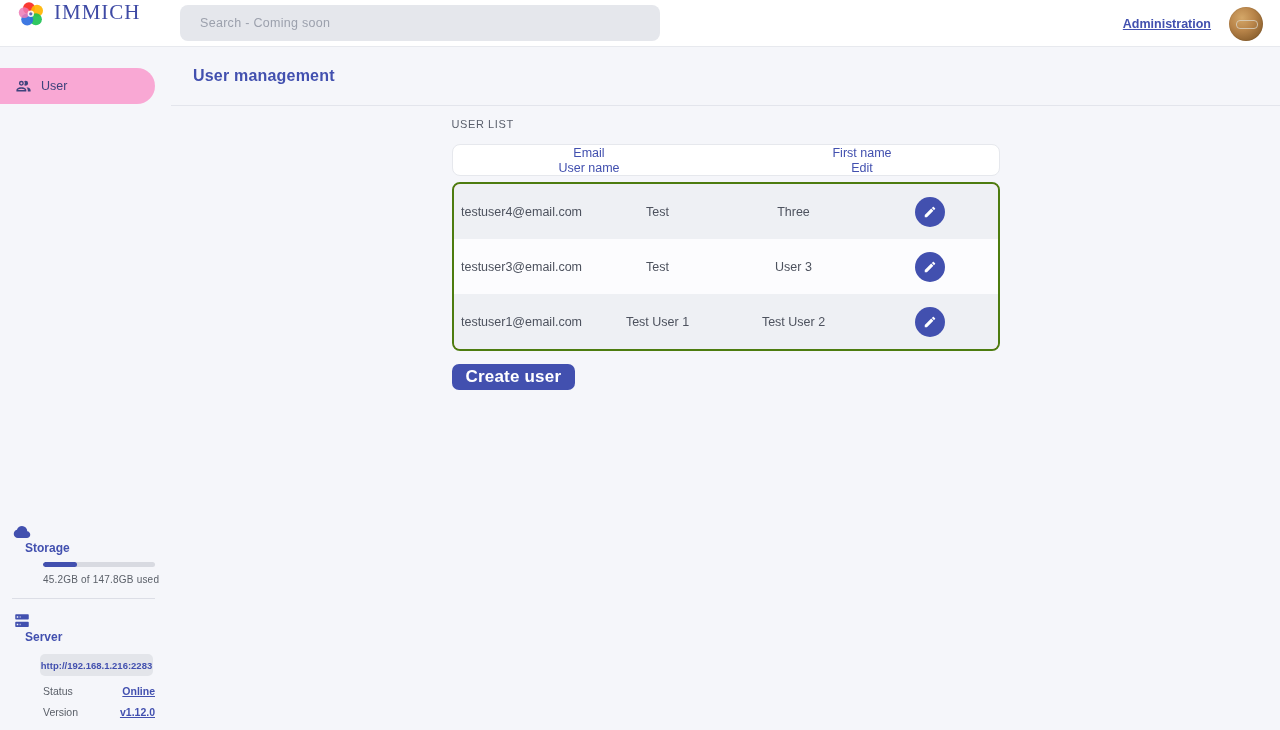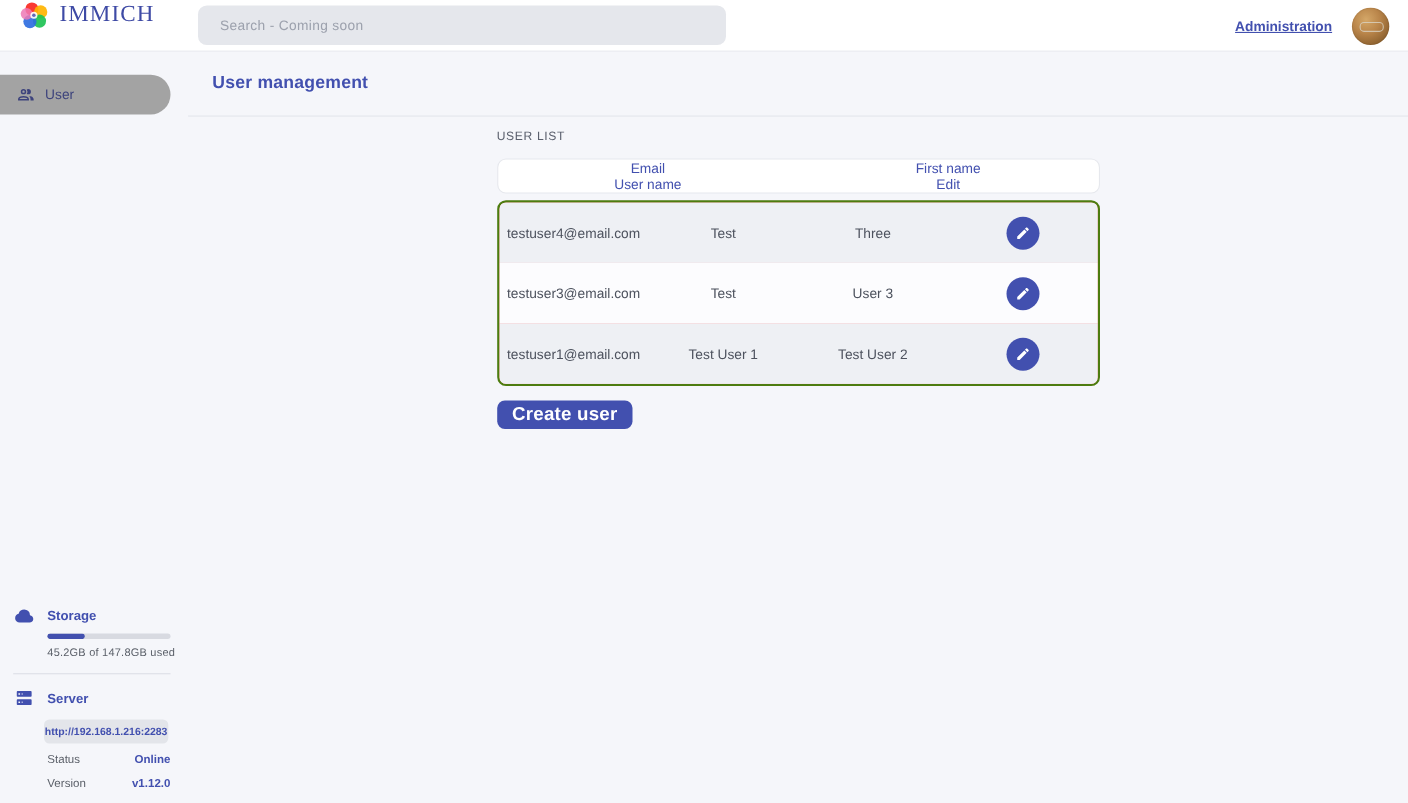--- a/index.html
+++ b/index.html
@@ -49,29 +49,29 @@
     content:""; position:absolute; left:7px; top:13px; width:20px; height:7px;
     border:1.5px solid #d9d3c4; border-radius:4px; opacity:.8;
   }
 
   
   .sidebar {
     position:absolute; top:47px; left:0; width:171px; height:683px;
   }
   .side-item {
     margin-top:21px; width:155px; height:36px;
-    background:#a3a3a3; border-radius:0 18px 18px 0;
+    background:#f9a8d4; border-radius:0 18px 18px 0;
     display:flex; align-items:center; cursor:pointer;
   }
   .side-item .icon { margin-left:15px; display:flex; }
   .side-item .icon svg { width:17px; height:17px; fill:#3d437c; }
   .side-item .label { margin-left:9px; font-size:12.5px; font-weight:500; color:#3d437c; }
 
   .side-bottom { position:absolute; left:0; bottom:12px; width:171px; }
-  .accrow { display:flex; align-items:center; margin-left:13px; }
+  .accrow { display:flex; align-items:flex-start; margin-left:13px;flex-direction:column; }
   .accrow svg { width:18px; height:18px; fill:#4250af; }
   .acc-title { margin-left:12px; font-size:12px; font-weight:700; color:#4250af; }
 
   .progress-track {
     margin:7px 0 0 43px; width:112px; height:5px;
     background:#d8dae1; border-radius:3px; overflow:hidden;
   }
   .progress-fill { height:100%; background:#4250af; border-radius:3px; width:0; }
   .storage-caption { margin:7px 0 0 43px; font-size:10px; color:#5b6069; letter-spacing:0.2px; }
 
@@ -81,21 +81,21 @@
     margin:10px 0 0 40px; width:113px; height:22px;
     background:#e3e5ea; border-radius:5px;
     display:flex; align-items:center; justify-content:center;
   }
   .server-url-pill span { font-size:9.5px; font-weight:700; color:#4250af; }
   .kv-row {
     margin:9px 0 0 43px; width:112px;
     display:flex; justify-content:space-between; align-items:center;
   }
   .kv-label { font-size:10.5px; color:#5b6069; }
-  .kv-value { font-size:10.5px; font-weight:700; color:#4250af; }
+  .kv-value { font-size:10.5px; font-weight:700; color:#4250af;text-decoration:underline; }
 
   
   .main { position:absolute; top:47px; left:171px; width:1109px; height:683px; }
   .page-header { height:59px; border-bottom:1px solid #e3e5ec; display:flex; align-items:center; }
   .page-title { margin-left:22px; font-size:16px; font-weight:600; color:#4250af; letter-spacing:0.2px; }
 
   .content-wrap { width:548px; margin:12px auto 0 auto; }
   .section-label { font-size:11px; color:#5a5f6c; letter-spacing:0.6px; margin-bottom:14px; }
 
   .table-header-card {

